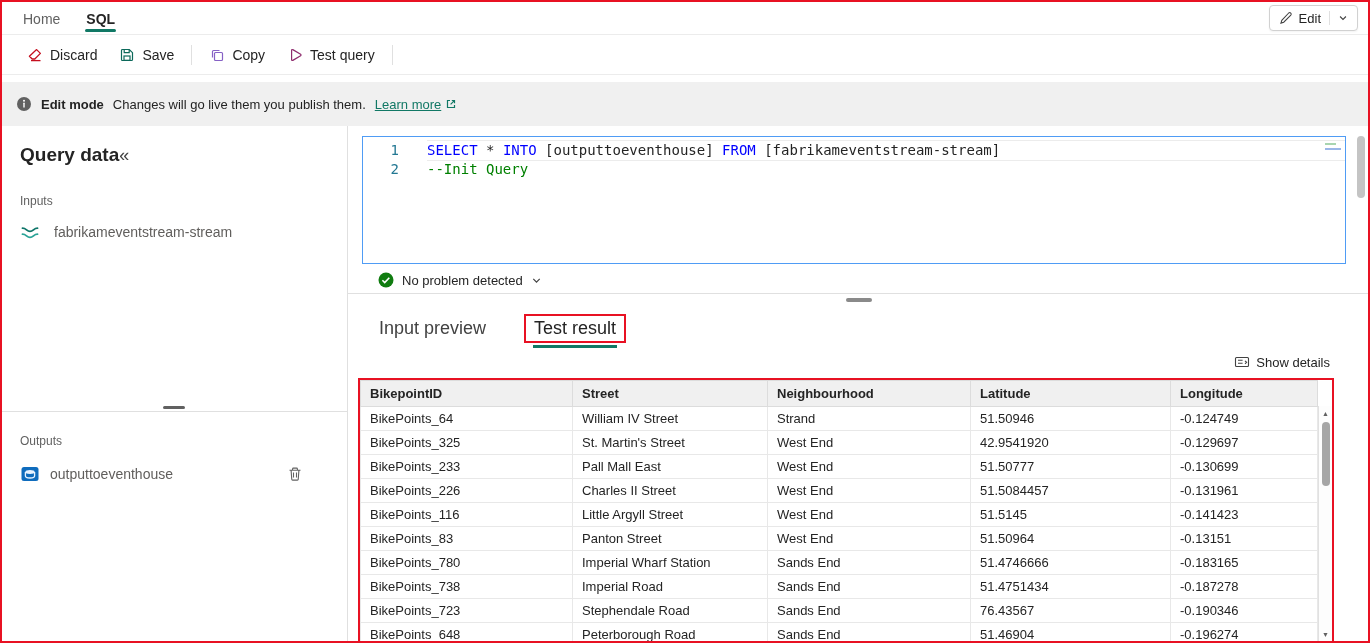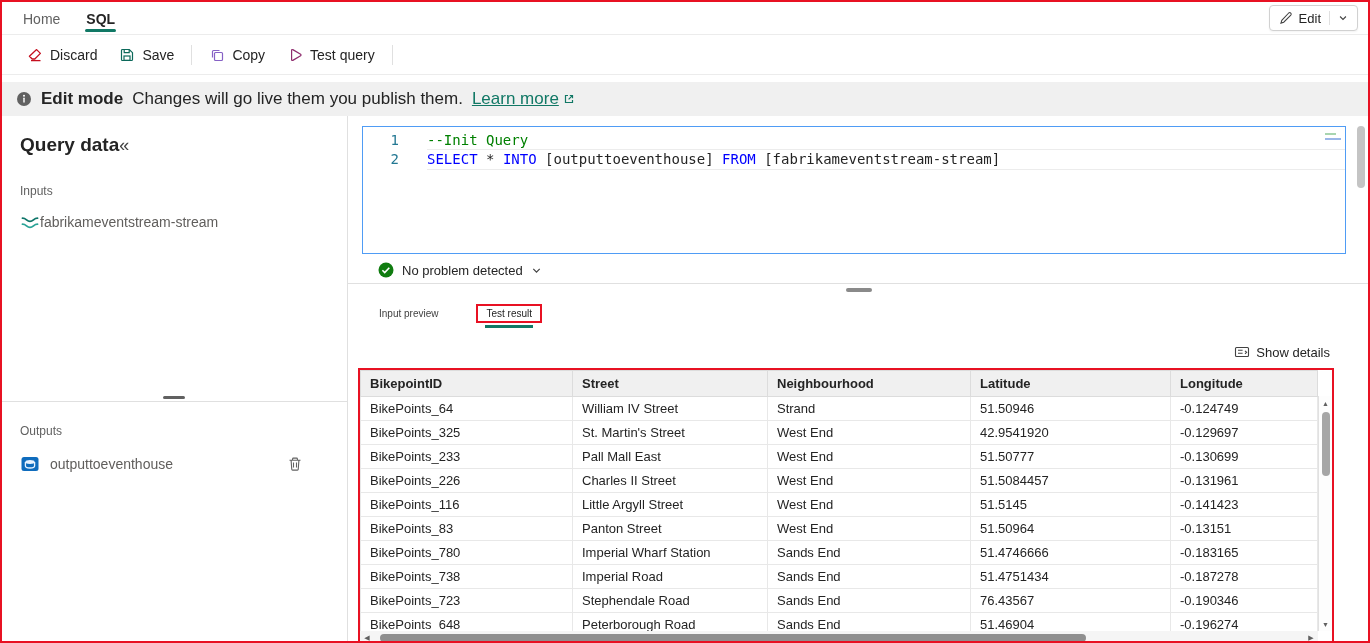--- a/index.html
+++ b/index.html
@@ -18,34 +18,34 @@
   .top-tab.active::after { content: ""; position: absolute; left: 12px; right: 12px; bottom: 2px; height: 3px; border-radius: 2px; background: #117865; }
   .edit-btn { position: absolute; right: 12px; top: 5px; height: 26px; display: flex; align-items: center; gap: 6px; padding: 0 9px; border: 1px solid #d1d1d1; border-radius: 4px; background: #fff; font-size: 13px; color: #242424; cursor: pointer; box-shadow: 0 1px 2px rgba(0,0,0,.05); margin-left: 46px; }
   .mini-sep { width: 1px; height: 14px; background: #e0e0e0; margin: 0 2px; }
 
   
   .toolbar { height: 41px; border-top: 1px solid #ececec; border-bottom: 1px solid #ececec; display: flex; align-items: center; padding: 0 16px; background: #fff; }
   .tb-btn { display: flex; align-items: center; gap: 7px; padding: 6px 11px; border-radius: 4px; font-size: 14px; color: #242424; cursor: pointer; }
   .tb-sep { width: 1px; height: 20px; background: #e0e0e0; margin: 0 6px; }
 
   
-  .banner { height: 34px; margin-top: 7px; background: #f0f0f0; display: flex; align-items: center; gap: 9px; padding: 0 16px; font-size: 17px; color: #242424; }
+  .banner { height: 44px; margin-top: 7px; background: #f0f0f0; display: flex; align-items: center; gap: 9px; padding: 0 16px; font-size: 13px; color: #242424; }
   .banner .bold { font-weight: 700; }
   .learn-more { color: #117865; text-decoration: underline; display: flex; align-items: center; gap: 4px; cursor: pointer; }
 
   
   .main { display: flex; height: 531px; position: relative; background: #fff; }
 
   
   .sidebar { width: 348px; min-width: 348px; border-right: 1px solid #e0e0e0; position: relative; background: #fff; }
   .sb-title-row { display: flex; align-items: center; padding: 18px 20px 0 20px; }
   .sb-title { font-size: 19px; font-weight: 600; color: #242424; }
   .sb-collapse { font-size: 18px; color: #424242; cursor: pointer; line-height: 1; }
   .sb-label { font-size: 12px; color: #616161; padding: 28px 20px 10px; }
-  .sb-item { display: flex; align-items: center; gap: 0; padding: 4px 20px; font-size: 14px; color: #605e5c; cursor: pointer; text-align: center; }
+  .sb-item { display: flex; align-items: center; gap: 14px; padding: 4px 20px; font-size: 14px; color: #605e5c; cursor: pointer; text-align: center; }
   .sb-divider { position: absolute; left: 0; right: 0; top: 285px; border-top: 1px solid #e0e0e0; }
   .sb-handle { position: absolute; left: 50%; top: 280px; transform: translateX(-50%); width: 22px; height: 3px; border-radius: 2px; background: #616161; cursor: row-resize; }
   .sb-outputs { position: absolute; left: 0; right: 0; top: 290px; }
   .sb-outputs .sb-label { padding-top: 18px; }
   .out-item { display: flex; align-items: center; gap: 10px; padding: 6px 44px 6px 20px; font-size: 14px; color: #605e5c; cursor: pointer; }
   .trash { margin-left: auto; display: flex; cursor: pointer; }
 
   
   .content { flex: 1; position: relative; background: #fff; }
 
@@ -58,21 +58,21 @@
   .cmt { color: #008000; }
   .minimap { position: absolute; right: 1px; top: 1px; width: 22px; height: 72px; cursor: pointer; }
   .minimap i { position: absolute; display: block; height: 2px; }
   .mm1 { top: 5px; left: 3px; width: 11px; background: #a8d5b0; }
   .mm2 { top: 10px; left: 3px; width: 16px; background: #9ab6e8; }
 
   .statusbar { position: absolute; left: 0; right: 0; top: 141px; height: 27px; display: flex; align-items: center; gap: 8px; padding-left: 30px; border-bottom: 1px solid #e0e0e0; font-size: 13px; color: #242424; cursor: pointer; }
 
   .pane-splitter { position: absolute; top: 172px; left: 50%; transform: translateX(-50%); width: 26px; height: 4px; border-radius: 2px; background: #8a8a8a; cursor: row-resize; }
 
-  .rtabs { position: absolute; top: 188px; left: 29px; display: flex; align-items: center; gap: 36px; font-size: 10px; }
+  .rtabs { position: absolute; top: 188px; left: 29px; display: flex; align-items: center; gap: 36px; font-size: 18px; }
   .rtab { color: #424242; padding: 4px 2px; cursor: pointer; }
   .rtab-box { border: 2px solid #e81123; padding: 2px 8px; position: relative; color: #242424; cursor: pointer; }
   .rtab-box::after { content: ""; position: absolute; left: 7px; right: 7px; bottom: -7px; height: 3px; background: #117865; }
 
   .show-details { position: absolute; top: 228px; right: 40px; display: flex; align-items: center; gap: 6px; font-size: 13px; color: #242424; cursor: pointer; }
 
   
   .result-box { position: absolute; left: 10px; right: 36px; top: 252px; bottom: 0; border: 2px solid #e81123; }
   .grid { position: absolute; inset: 0; overflow: hidden; background: #fff; }
   table { border-collapse: collapse; table-layout: fixed; width: 957px; font-size: 13px; }
@@ -220,22 +220,22 @@
   </div>
 
   <div class="content">
 
     <div class="editor">
       <div class="gutter">
         <div>1</div>
         <div>2</div>
       </div>
       <div class="codearea">
+        <div class="cline current"><span class="kw">SELECT</span><span> * </span><span class="kw">INTO</span><span> [outputtoeventhouse] </span><span class="kw">FROM</span><span> [fabrikameventstream-stream]</span></div>
         <div class="cline"><span class="cmt">--Init Query</span></div>
-        <div class="cline current"><span class="kw">SELECT</span><span> * </span><span class="kw">INTO</span><span> [outputtoeventhouse] </span><span class="kw">FROM</span><span> [fabrikameventstream-stream]</span></div>
         <div class="minimap">
             <i class="mm1"></i>
             <i class="mm2"></i>
           </div>
       </div>
     </div>
 
     <div class="statusbar">
       <span>
         <svg width="16" height="16" viewBox="0 0 16 16">

